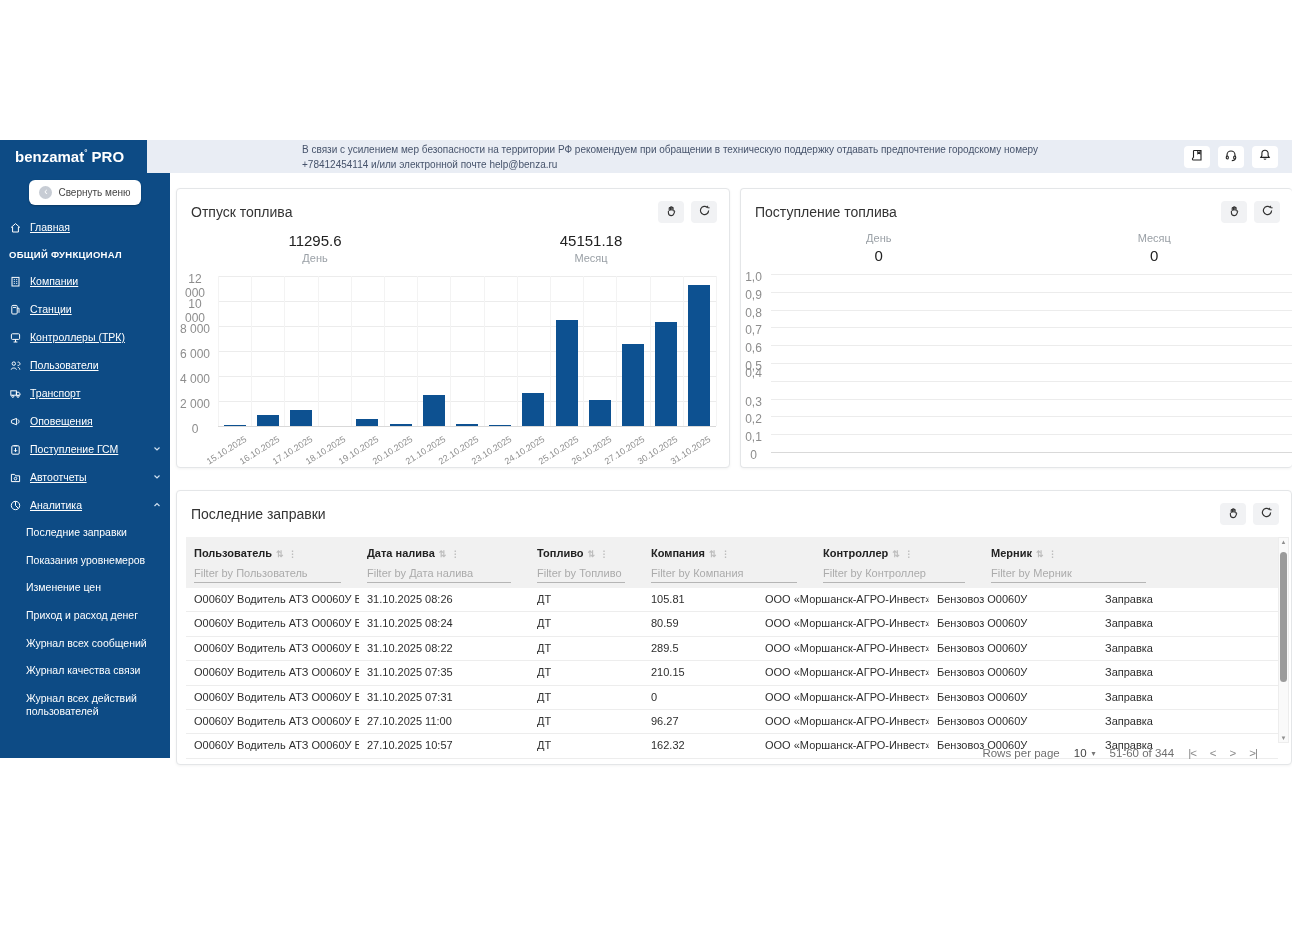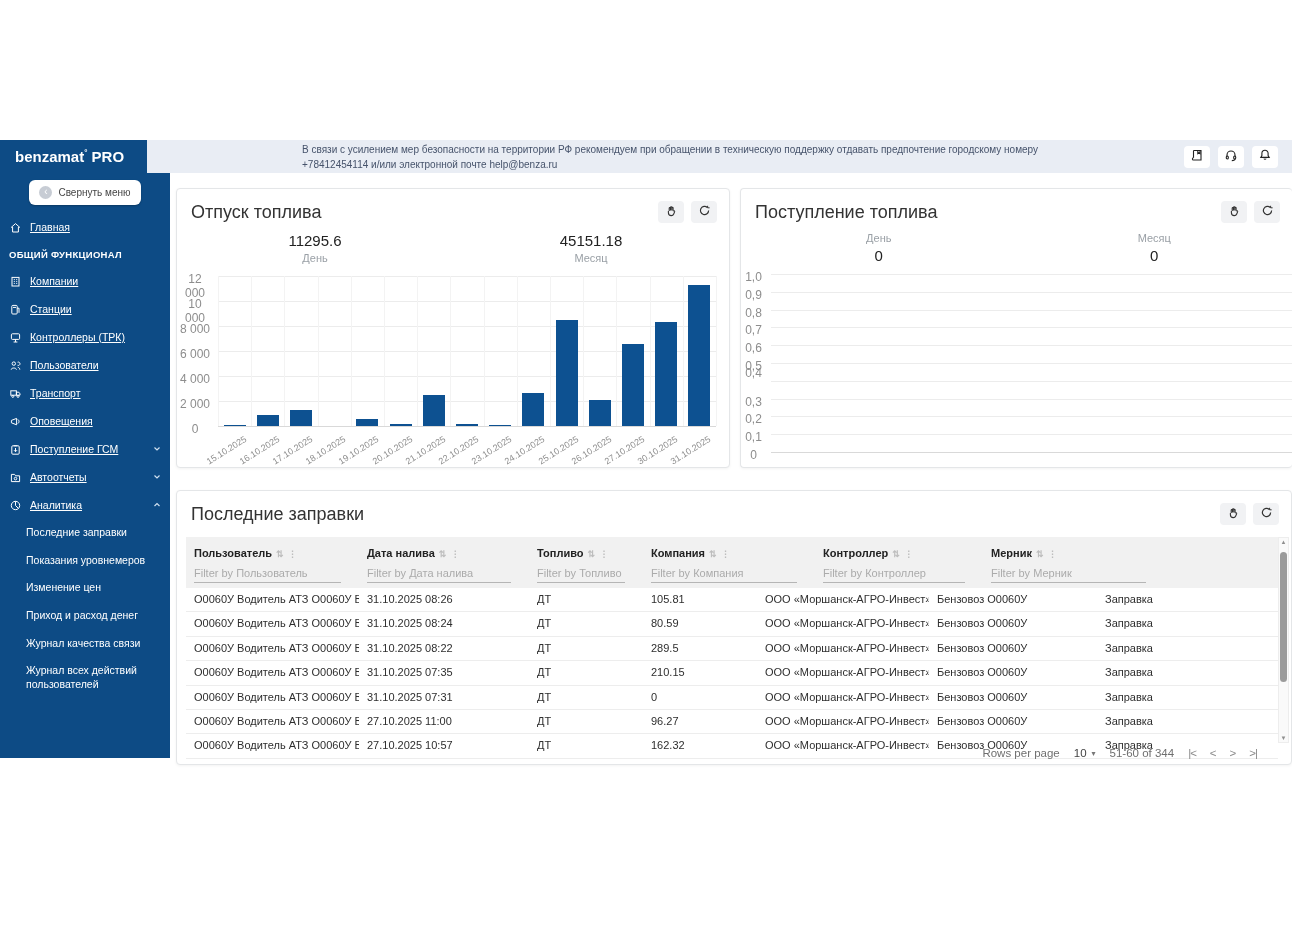--- a/index.html
+++ b/index.html
@@ -34,21 +34,21 @@
   .tb-btn { width:26px; height:22px; background:#fff; border:none; border-radius:4px;
             display:flex; align-items:center; justify-content:center; color:#222; cursor:pointer; }
 
   
   .card { position:absolute; background:#fff; border:1px solid #e4e6e8; border-radius:4px;
           box-shadow:0 1px 3px rgba(0,0,0,.05); overflow:hidden; }
   #card-dispense { left:176px; top:48px; width:554px; height:280px; }
   #card-intake   { left:740px; top:48px; width:552px; height:280px; border-right:none; }
   #card-table    { left:176px; top:350px; width:1116px; height:275px; }
   .card-head { display:flex; align-items:center; padding:12px 12px 0 14px; }
-  .card-title { font-size:18px; color:#333; }
+  .card-title { font-size:14px; color:#333; }
   .card-actions { margin-left:auto; display:flex; gap:7px; }
   .ca-btn { width:26px; height:22px; background:#f1f2f4; border:none; border-radius:4px;
             color:#333; display:flex; align-items:center; justify-content:center; cursor:pointer; }
 
   .stats { display:flex; margin-top:9px; }
   .stat { flex:1; text-align:center; }
   .stat .v { font-size:15px; color:#222; }
   .stat .l { font-size:11px; color:#9aa0a6; margin-top:3px; }
   .stat .l.top { margin-top:0; margin-bottom:3px; }
 
@@ -195,20 +195,21 @@
           </span>
           <span>Аналитика</span>
           <span class="chev"><svg width="10" height="10" viewBox="0 0 10 10" fill="none" stroke="#cfe0f0" stroke-width="1.2">
               <path d="M2.5 6 5 3.5 7.5 6"></path>
             </svg></span>
         </div>
         <div class="nav-sub"><span>Последние заправки</span></div>
         <div class="nav-sub"><span>Показания уровнемеров</span></div>
         <div class="nav-sub"><span>Изменение цен</span></div>
         <div class="nav-sub"><span>Приход и расход денег</span></div>
+        <div class="nav-sub"><span>Журнал всех сообщений</span></div>
         <div class="nav-sub"><span>Журнал качества связи</span></div>
         <div class="nav-sub"><span>Журнал всех действий пользователей</span></div>
       </nav>
   </aside>
 
   <header class="topbar">
     <div class="notice">
       <div>В связи с усилением мер безопасности на территории РФ рекомендуем при обращении в техническую поддержку отдавать предпочтение городскому номеру</div>
       <div>+78412454114 и/или электронной почте help@benza.ru</div>
     </div>

